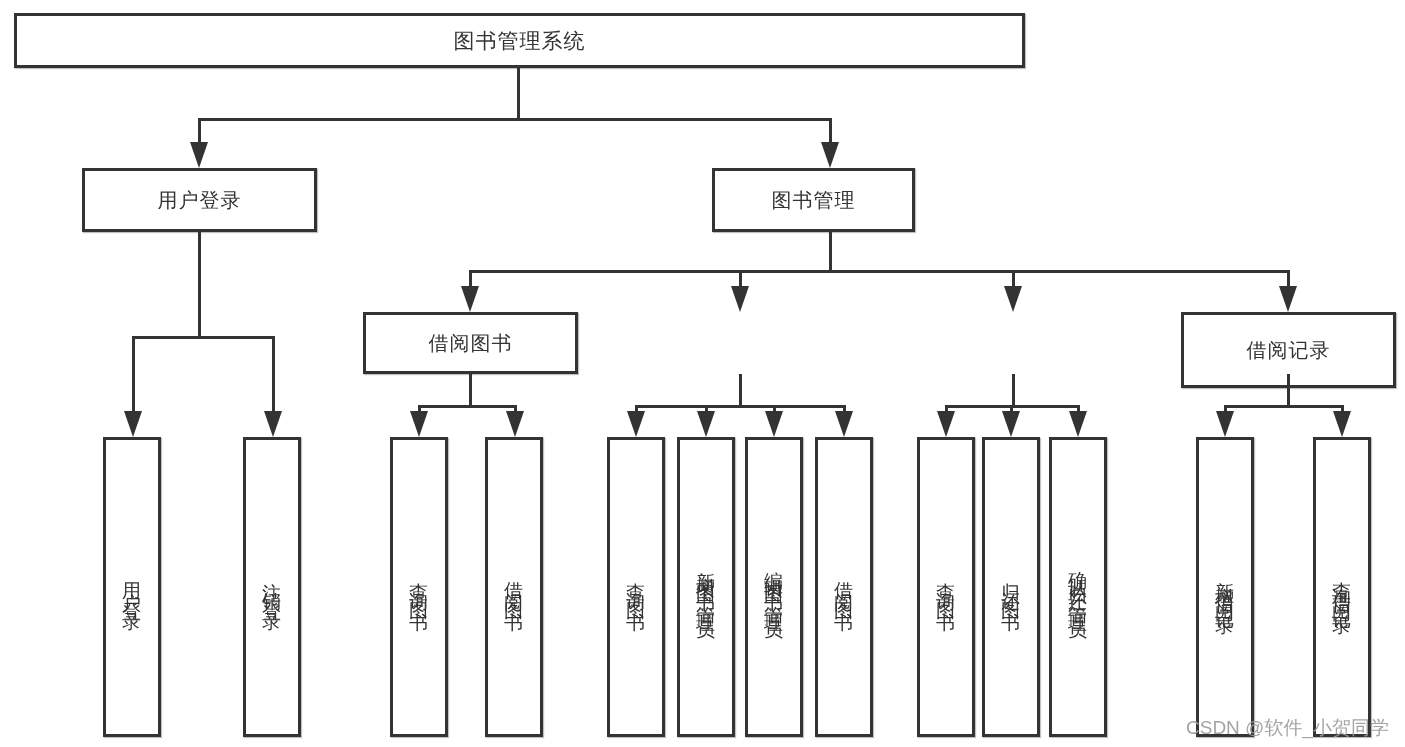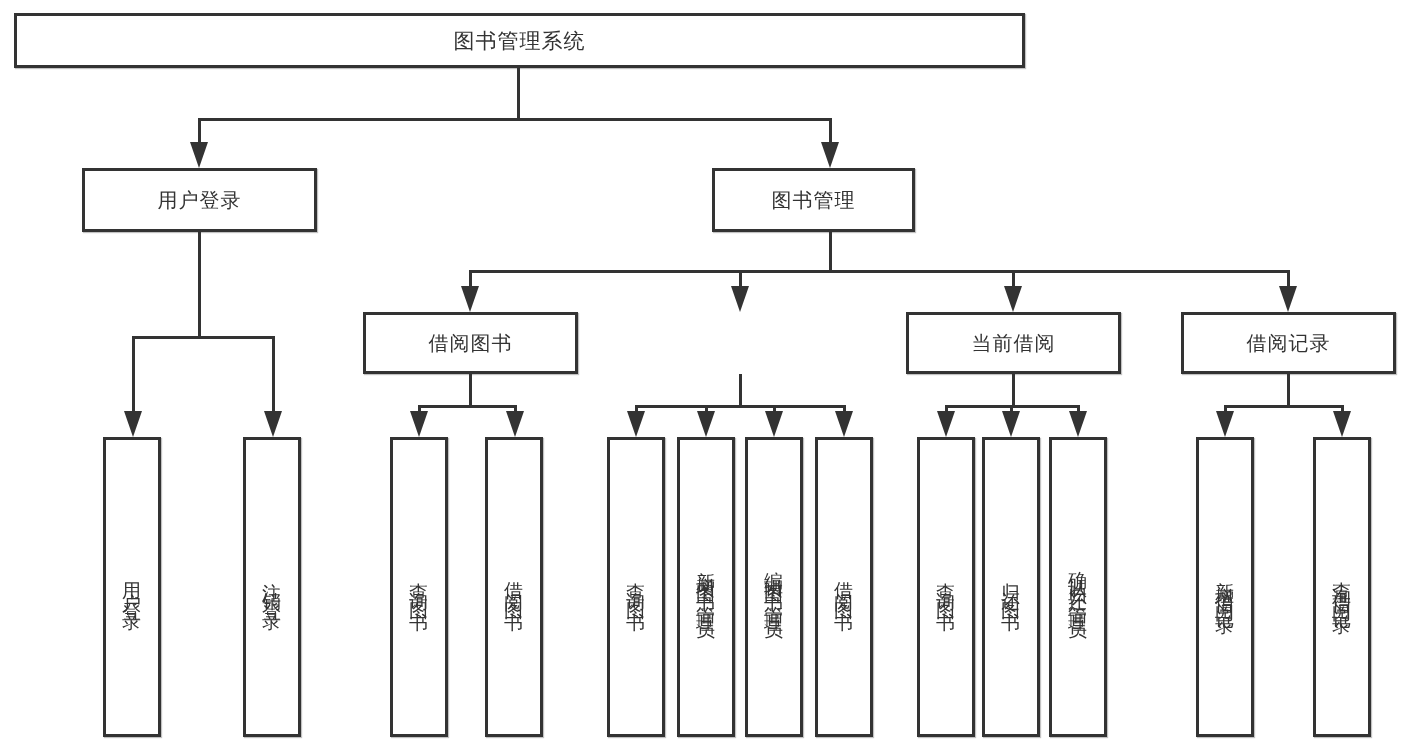--- a/index.html
+++ b/index.html
@@ -60,22 +60,21 @@
   <div class="vline" style="left:469px;top:270px;height:18px;"></div>
   <div class="arrow" style="left:461px;top:286px;"></div>
   <div class="vline" style="left:739px;top:270px;height:18px;"></div>
   <div class="arrow" style="left:731px;top:286px;"></div>
   <div class="vline" style="left:1012px;top:270px;height:18px;"></div>
   <div class="arrow" style="left:1004px;top:286px;"></div>
   <div class="vline" style="left:1287px;top:270px;height:18px;"></div>
   <div class="arrow" style="left:1279px;top:286px;"></div>
 
   <div class="node" style="left:363px;top:312px;width:215px;height:62px;">借阅图书</div>
-  <div class="node" style="left:906px;top:312px;width:215px;height:62px;">当前借阅</div>
-  <div class="node" style="left:1181px;top:312px;width:215px;height:62px;">借阅记录</div>
+  <div class="node" style="left:1181px;top:312px;width:215px;height:76px;">借阅记录</div>
 
   <div class="vline" style="left:469px;top:374px;height:31px;"></div>
   <div class="hline" style="left:418px;top:405px;width:99px;"></div>
   <div class="vline" style="left:418px;top:405px;height:8px;"></div>
   <div class="arrow" style="left:410px;top:411px;"></div>
   <div class="vline" style="left:514px;top:405px;height:8px;"></div>
   <div class="arrow" style="left:506px;top:411px;"></div>
 
   <div class="vline" style="left:739px;top:374px;height:31px;"></div>
   <div class="hline" style="left:635px;top:405px;width:211px;"></div>
@@ -115,14 +114,15 @@
   <div class="node vnode dense" style="left:745px;top:437px;width:58px;height:300px;">编辑图书（管理员）</div>
   <div class="node vnode" style="left:815px;top:437px;width:58px;height:300px;">借阅图书</div>
 
   <div class="node vnode" style="left:917px;top:437px;width:58px;height:300px;">查询图书</div>
   <div class="node vnode" style="left:982px;top:437px;width:58px;height:300px;">归还图书</div>
   <div class="node vnode dense" style="left:1049px;top:437px;width:58px;height:300px;">确认归还（管理员）</div>
 
   <div class="node vnode dense" style="left:1196px;top:437px;width:58px;height:300px;">新增借阅记录</div>
   <div class="node vnode dense" style="left:1313px;top:437px;width:58px;height:300px;">查询借阅记录</div>
 
+  <div class="watermark">CSDN @软件_小贺同学</div>
 
 </div>
 
 </body></html>

